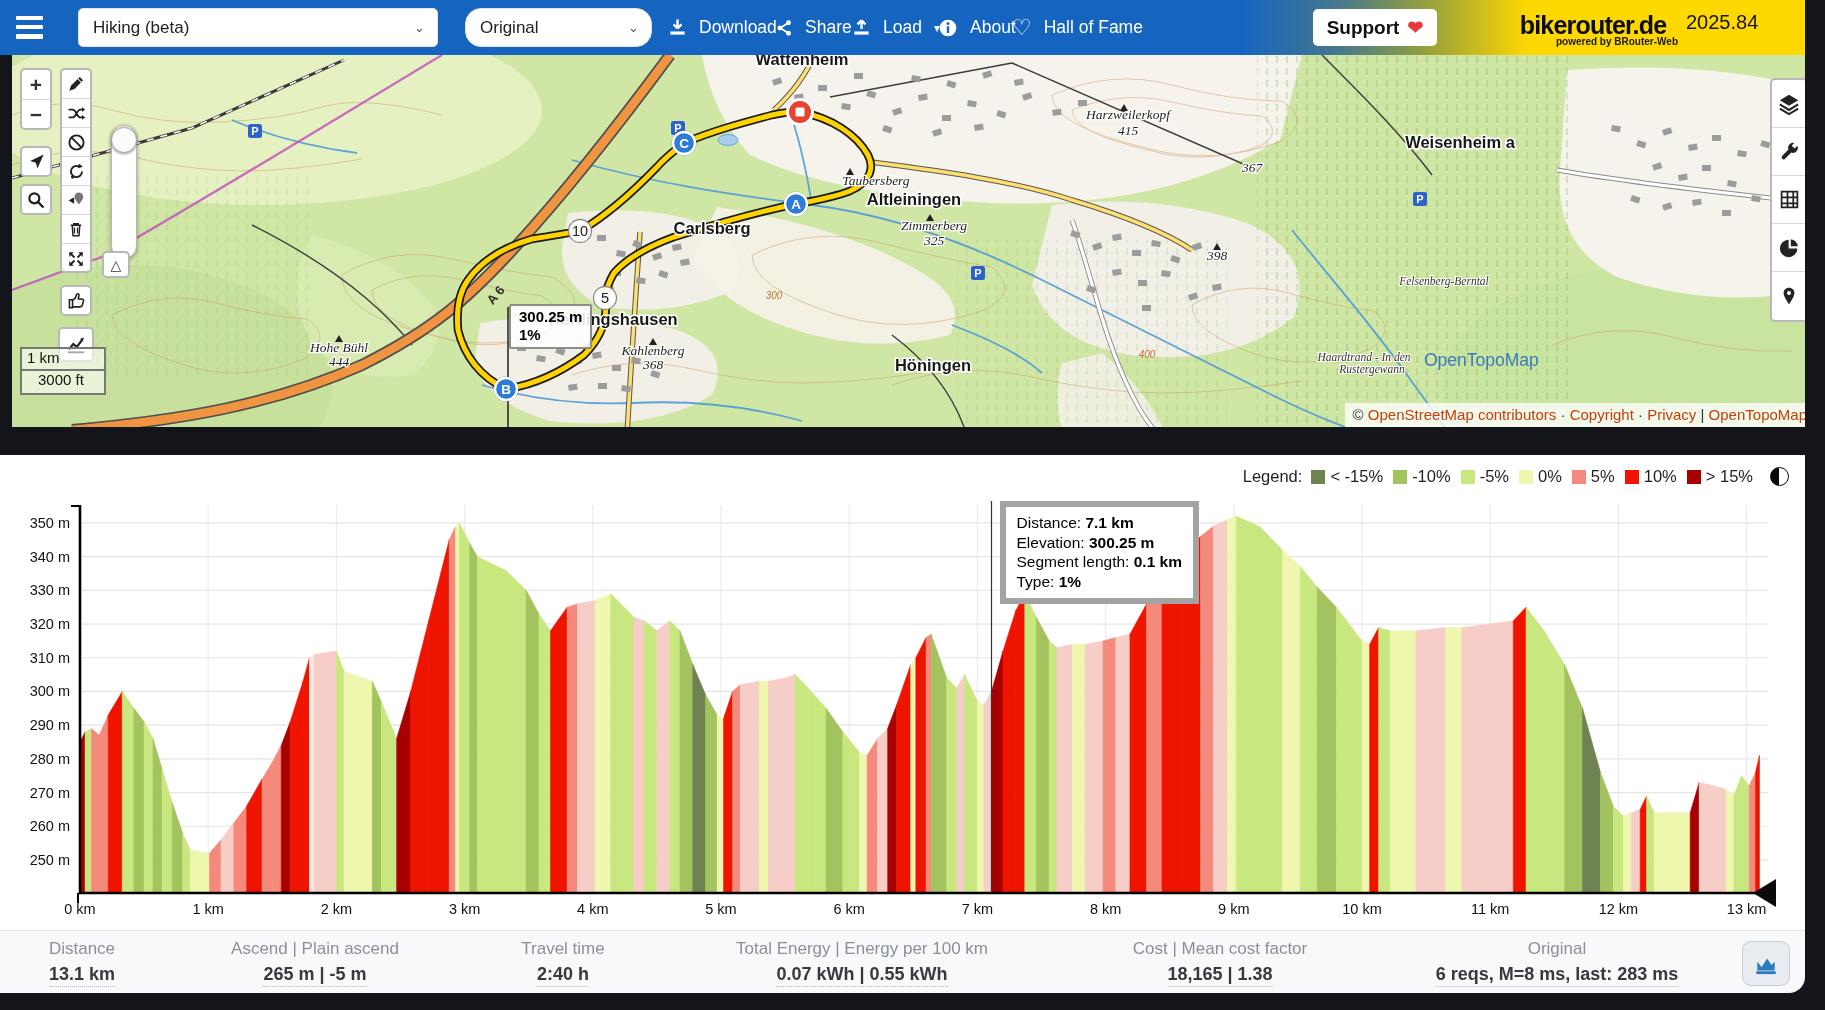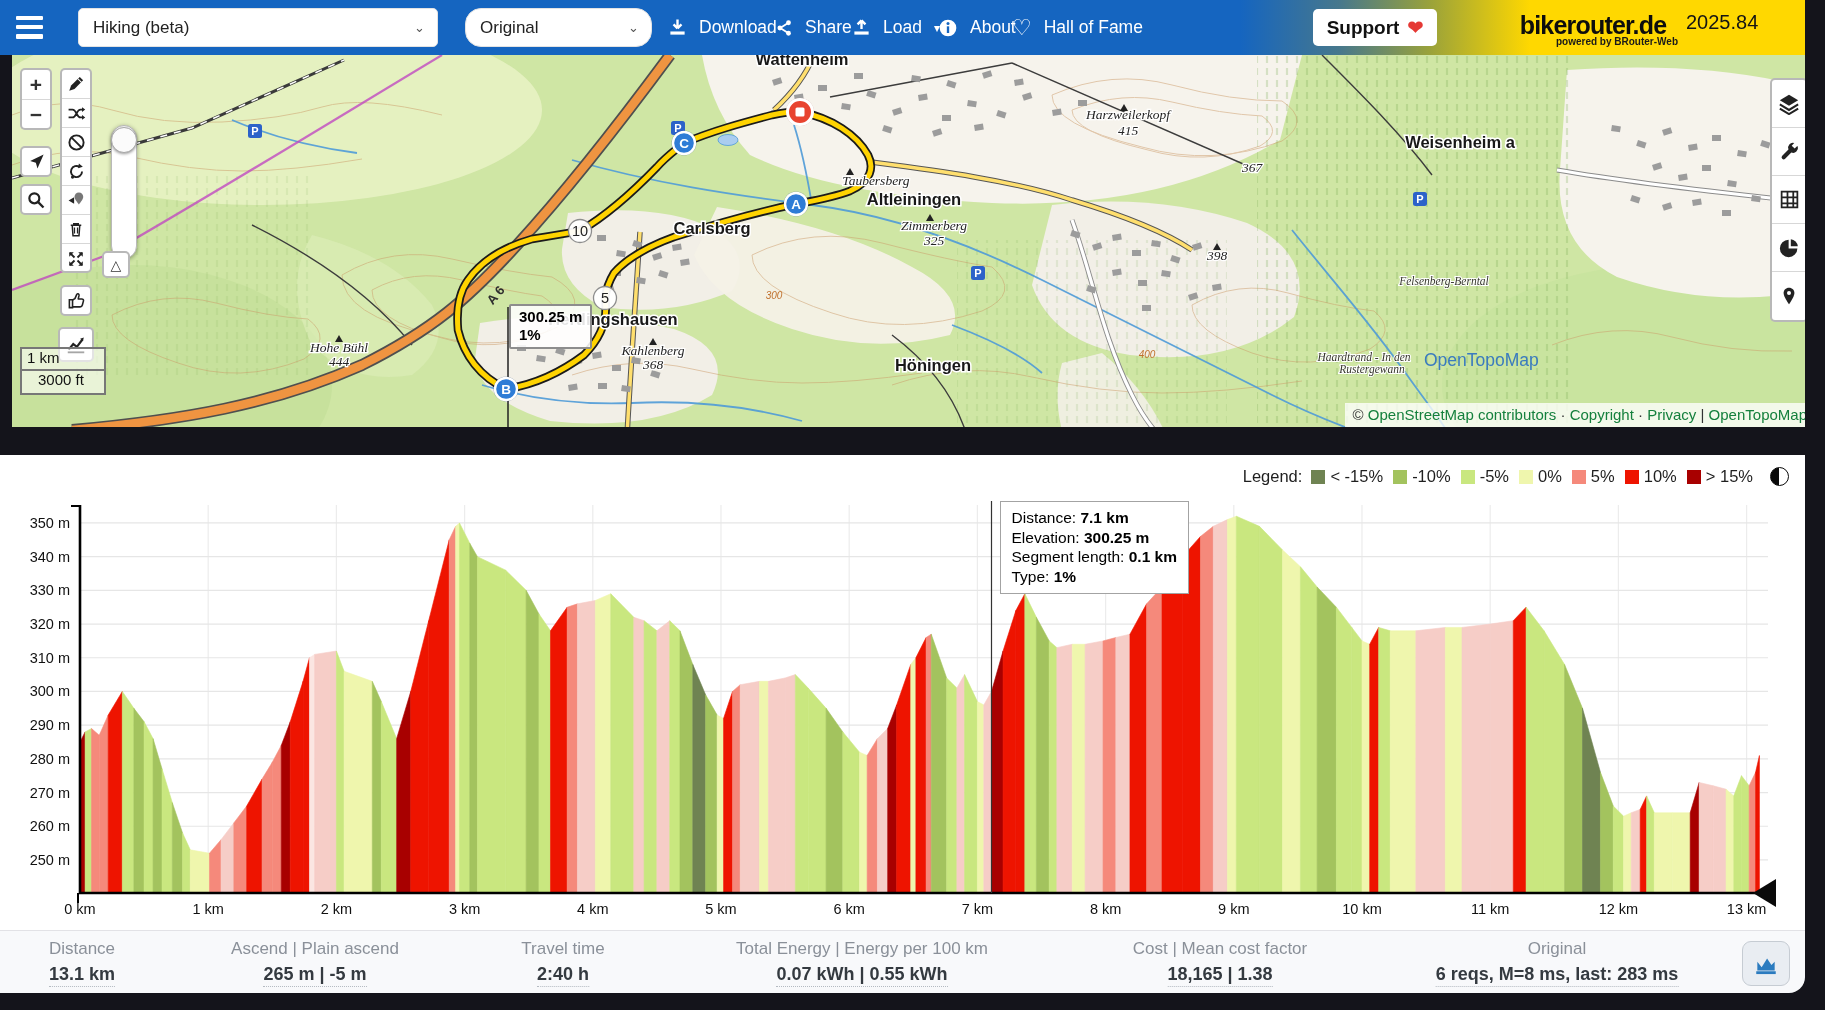--- a/index.html
+++ b/index.html
@@ -45,32 +45,32 @@
     background:#fbfbfb; border:1px solid #a8a8a8; box-shadow:0 1px 3px rgba(0,0,0,.4); }
   #triangle-btn { left:90px; top:196px; width:28px; height:27px; font-size:14px; color:#333; }
   #map-tooltip { position:absolute; left:497px; top:249px; background:rgba(255,255,255,.88);
     border:2px solid #8d8d8d; border-radius:2px; padding:2px 8px 3px 8px; font-size:15px;
     font-weight:bold; color:#000; line-height:18px; white-space:nowrap; }
   #scale-ctl { position:absolute; left:8px; top:292px; font-size:15px; color:#111; }
   .scale-box { background:rgba(255,255,255,.6); border:2px solid #777; padding:0px 5px 1px 5px; width:86px; height:24px; }
   .scale-box.second { border-top:none;padding-left:16px; }
   #attribution { position:absolute; right:2px; bottom:0px; background:rgba(255,255,255,.78);
     padding:3px 8px 4px 8px; font-size:15px; color:#333; white-space:nowrap; }
-  #attribution a { color:#15803d; text-decoration:none; cursor:pointer; }
+  #attribution a { color:#c2410c; text-decoration:none; cursor:pointer; }
   #watermark { position:absolute; left:1412px; top:295px; font-size:17.5px; color:#3a7bbf; cursor:pointer; }
 
   
   #chart-section { position:absolute; left:0; top:455px; width:1805px; height:475px; background:#fff; }
   #legend-row { position:absolute; top:12px; right:16px; display:flex; align-items:center; gap:9px;
     font-size:16.5px; color:#1f1f1f; }
   .legend-item { display:flex; align-items:center; gap:5px; }
   .legend-chip { width:14px; height:14px; display:inline-block; }
   #contrast-icon { width:19px; height:19px; border-radius:50%; border:1.5px solid #0a0a0a;
     background:linear-gradient(90deg,#0a0a0a 50%,#fff 50%); margin-left:8px; cursor:pointer; }
-  #chart-tooltip { position:absolute; left:999px; top:46px; background:#fff; border:1px solid #a3a3a3;
+  #chart-tooltip { position:absolute; left:999px; top:46px; background:#fff; border:6px solid #a3a3a3;
     padding:6px 11px 7px 11px; font-size:15.5px; color:#000; line-height:19.5px; white-space:nowrap; }
   #chart-tooltip b { font-weight:bold; }
 
   
   #footer { position:absolute; left:0; top:930px; width:1805px; height:63px; background:#f8f9fb;
     border-top:1px solid #e2e2e6; border-bottom-right-radius:16px; }
   .stat { position:absolute; top:8px; transform:translateX(-50%); text-align:center; white-space:nowrap; }
   .stat .lbl { font-size:17px; color:#8a9099; margin-bottom:5px; }
   .stat .val { font-size:18px; font-weight:bold; color:#343a40; display:inline-block;
     border-bottom:1.5px dotted #b4bac1; padding-bottom:1px; }

